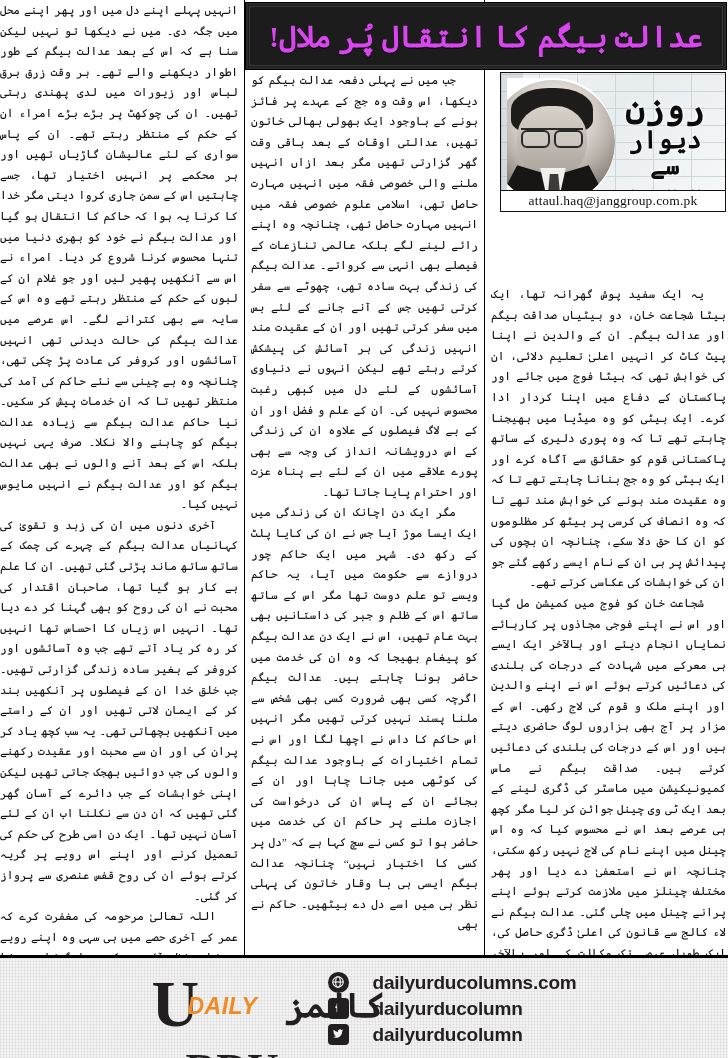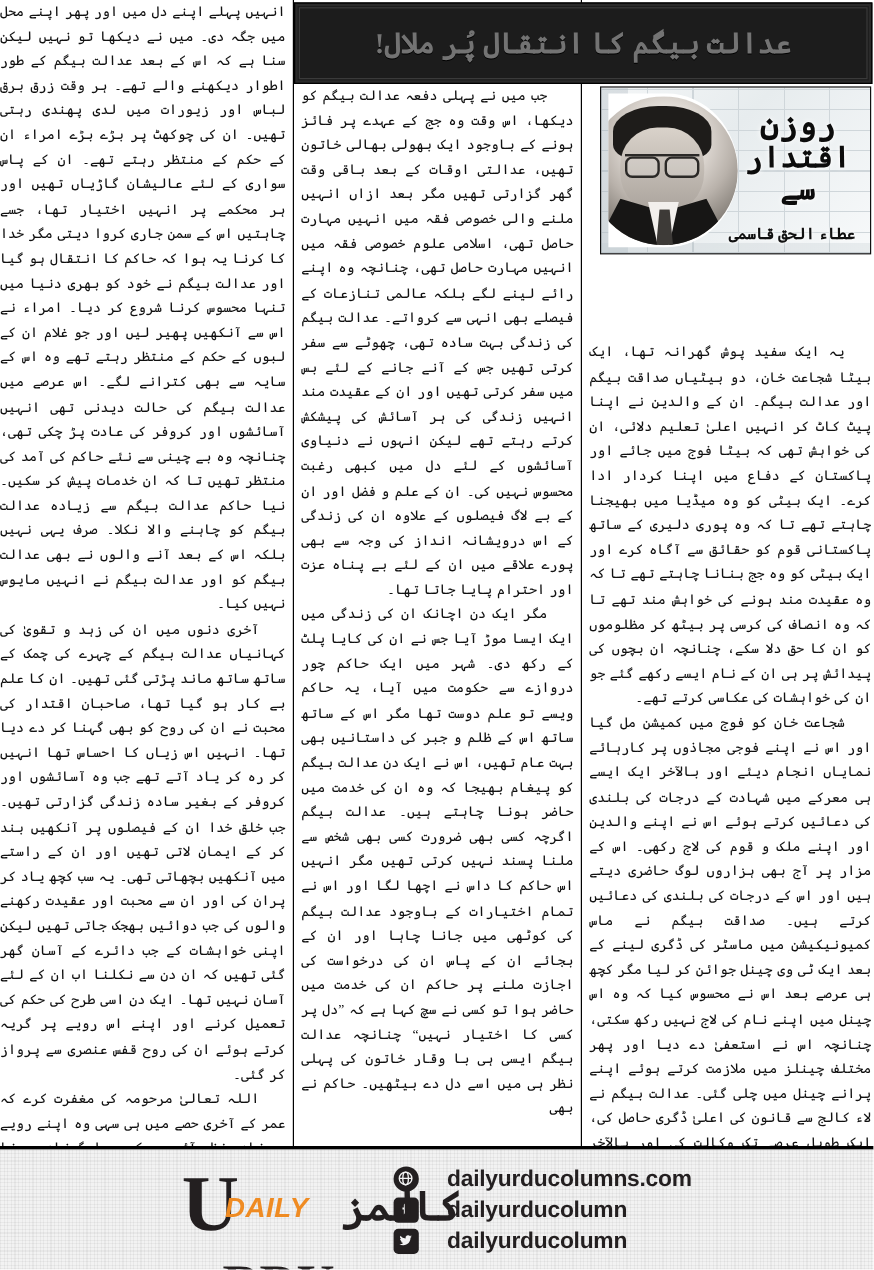--- a/index.html
+++ b/index.html
@@ -77,23 +77,23 @@
     justify-content:center;
     position:relative;
   }
   .headline:after{
     content:"";
     position:absolute;inset:3px;
     border:1px solid #3a3a3a;
     pointer-events:none;
   }
   .headline-text{
-    color:#737373;
-    font-family:"Liberation Serif", serif;
-    font-size:24px;
+    color:#d946ef;
+    font-family:"Liberation Serif", serif;
+    font-size:30px;
     font-weight:700;
     letter-spacing:1px;
     direction:rtl;
     white-space:nowrap;
     text-shadow:0 1px 0 #000;
   }
 
   
   .masthead{
     position:absolute;
@@ -174,21 +174,21 @@
     right:8px; top:16px;
     width:104px;
     text-align:center;
     direction:rtl;
     color:#0c0c0c;
     font-family:"Liberation Serif", serif;
     font-weight:700;
     line-height:1.05;
     text-shadow:0 0 2px #fff, 0 0 5px #fff;
   }
-  .mast-logo .l1{ font-size:27px; display:block; }
+  .mast-logo .l1{ font-size:34px; display:block; }
   .mast-logo .l2{ font-size:25px; display:block; margin-top:2px;}
   .mast-author{
     position:absolute;
     right:10px; bottom:8px;
     width:110px;
     text-align:center;
     direction:rtl;
     font-size:13px;
     font-weight:700;
     color:#111;
@@ -346,26 +346,29 @@
           <div class="face-skin"></div>
           <div class="face-glass"></div>
           <div class="face-suit"></div>
           <div class="face-shirt"></div>
           <div class="face-tie"></div>
         </div>
       </div>
 
       <div class="mast-logo">
         <span class="l1">روزن</span>
-        <span class="l2">اقتدار سے</span>
+        <span class="l2">دیوار سے</span>
       </div>
 
       <div class="mast-author">عطاء الحق قاسمی</div>
     </div>
 
+    <div class="email-bar">
+      <span>attaul.haq@janggroup.com.pk</span>
+    </div>
 
   </div>
 
   <div class="foot-rule"></div>
 
   <div class="footer">
 
     <div class="socials">
 
       <div class="social-row">

